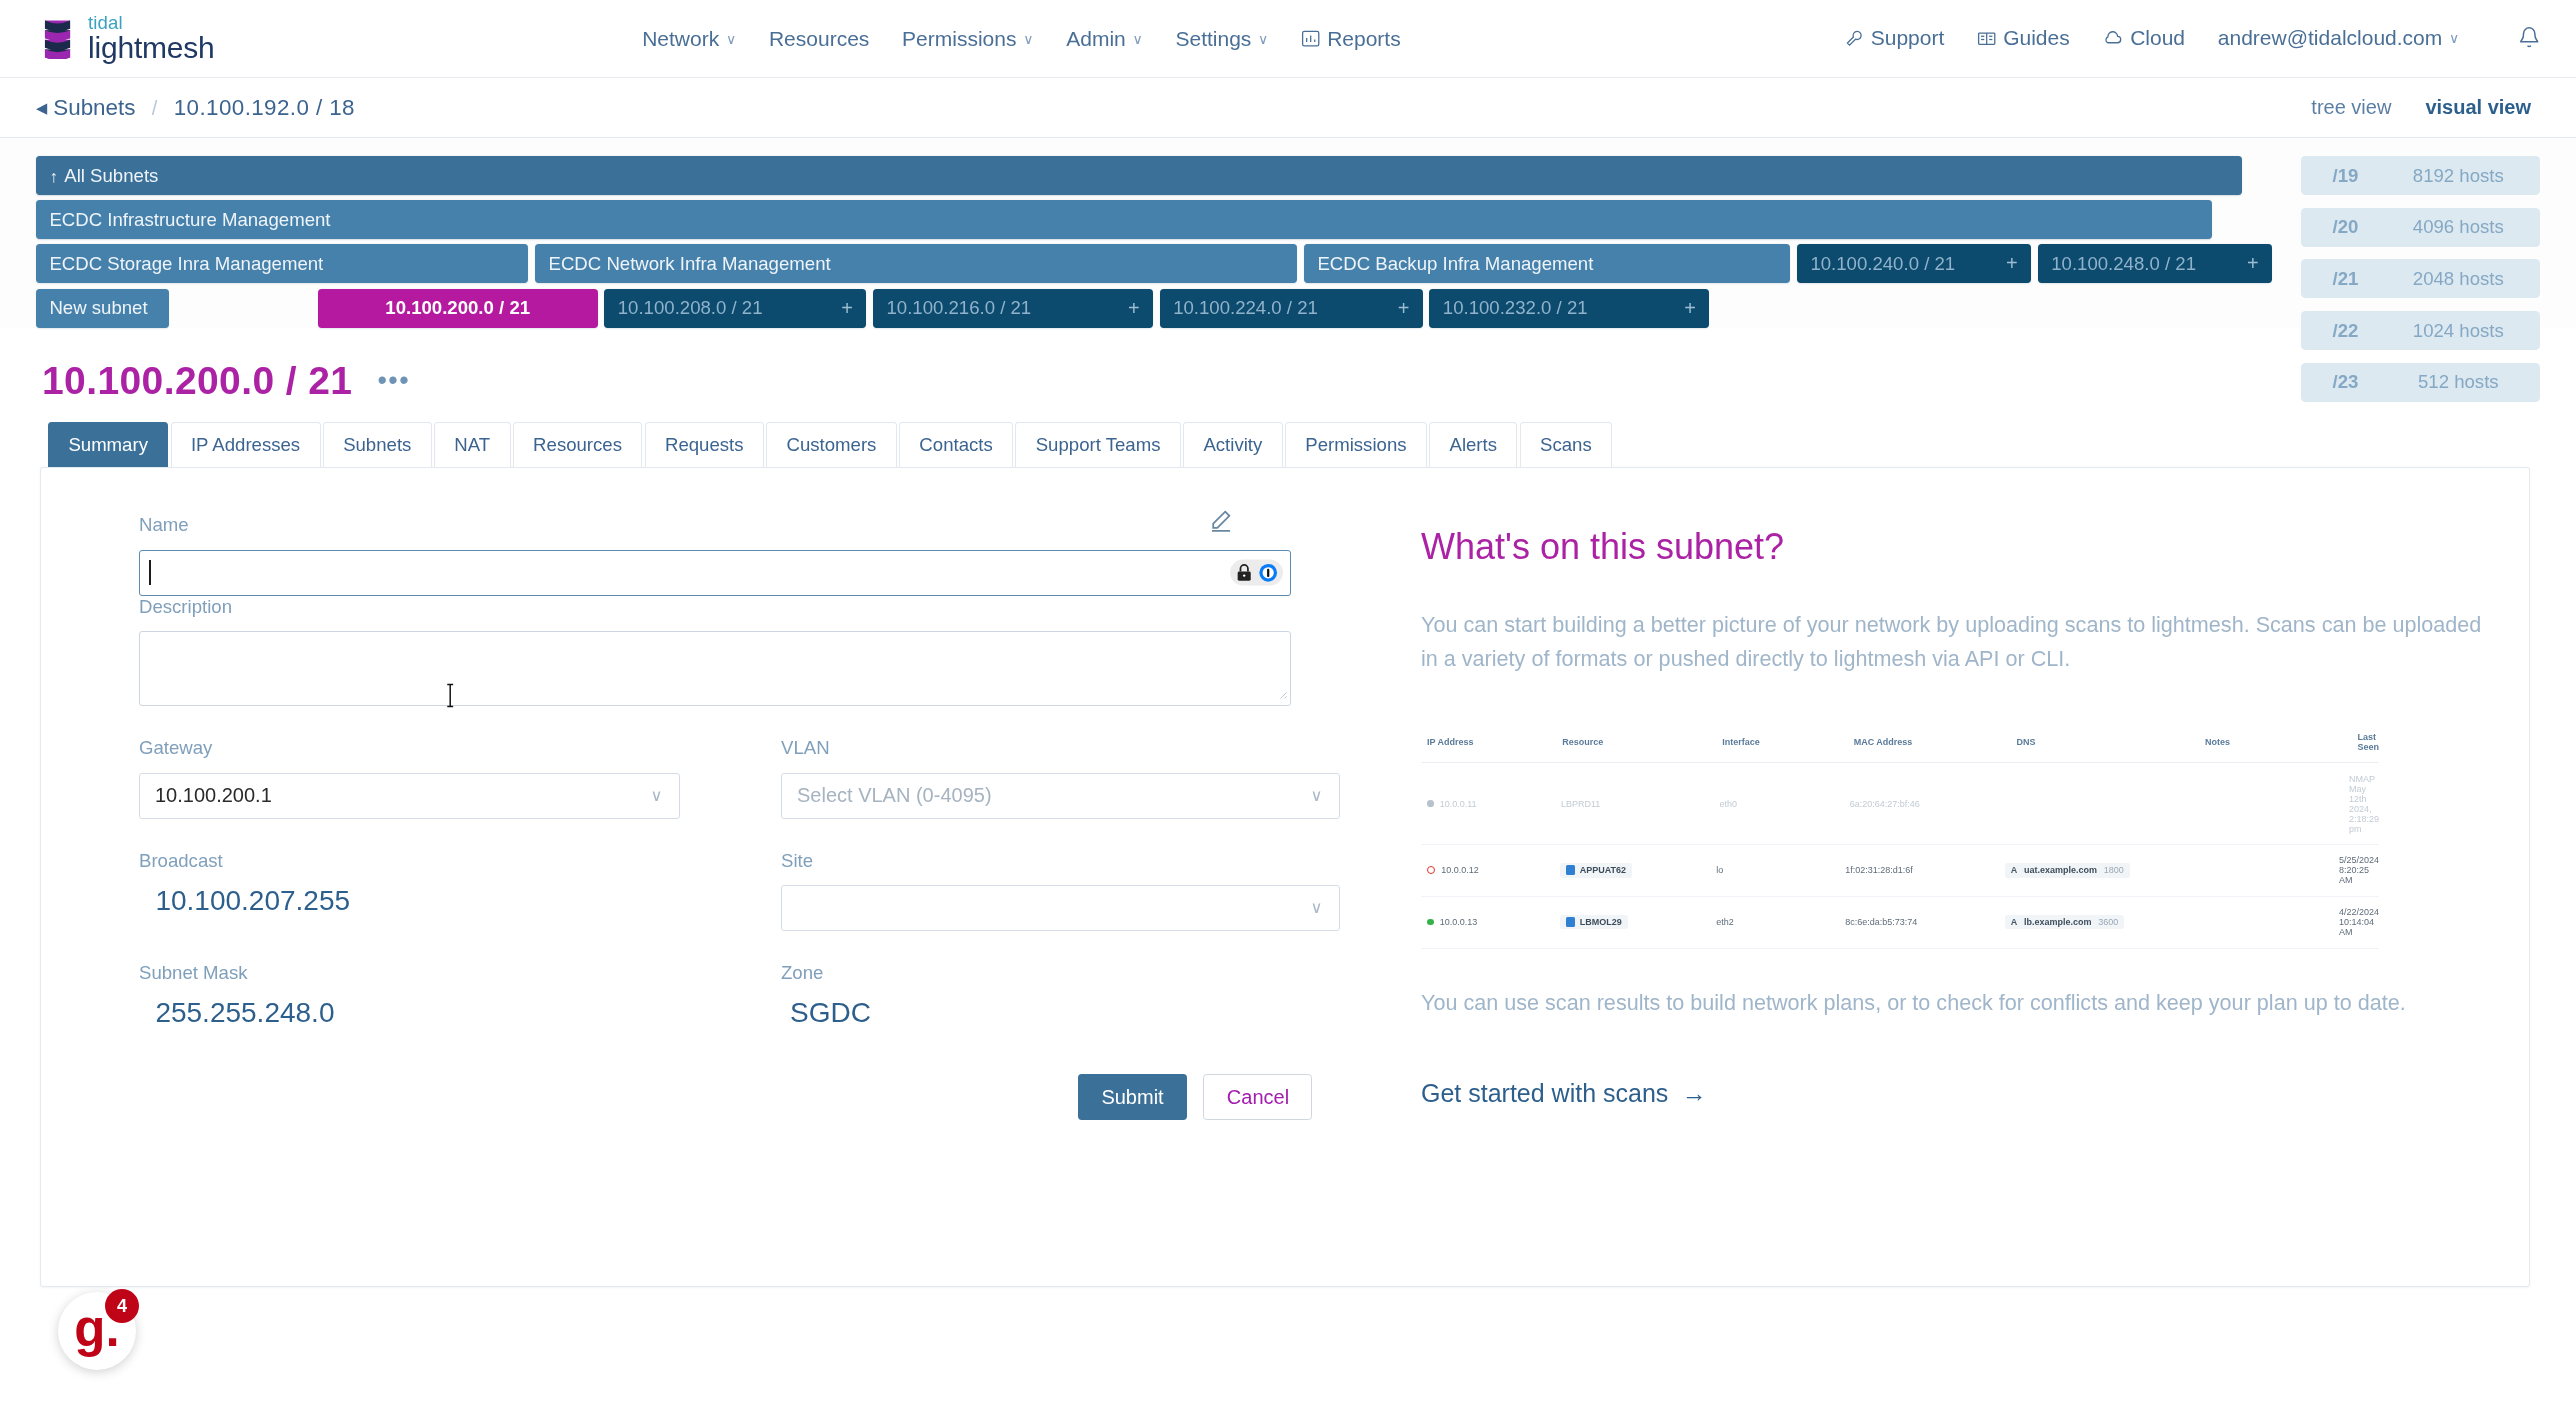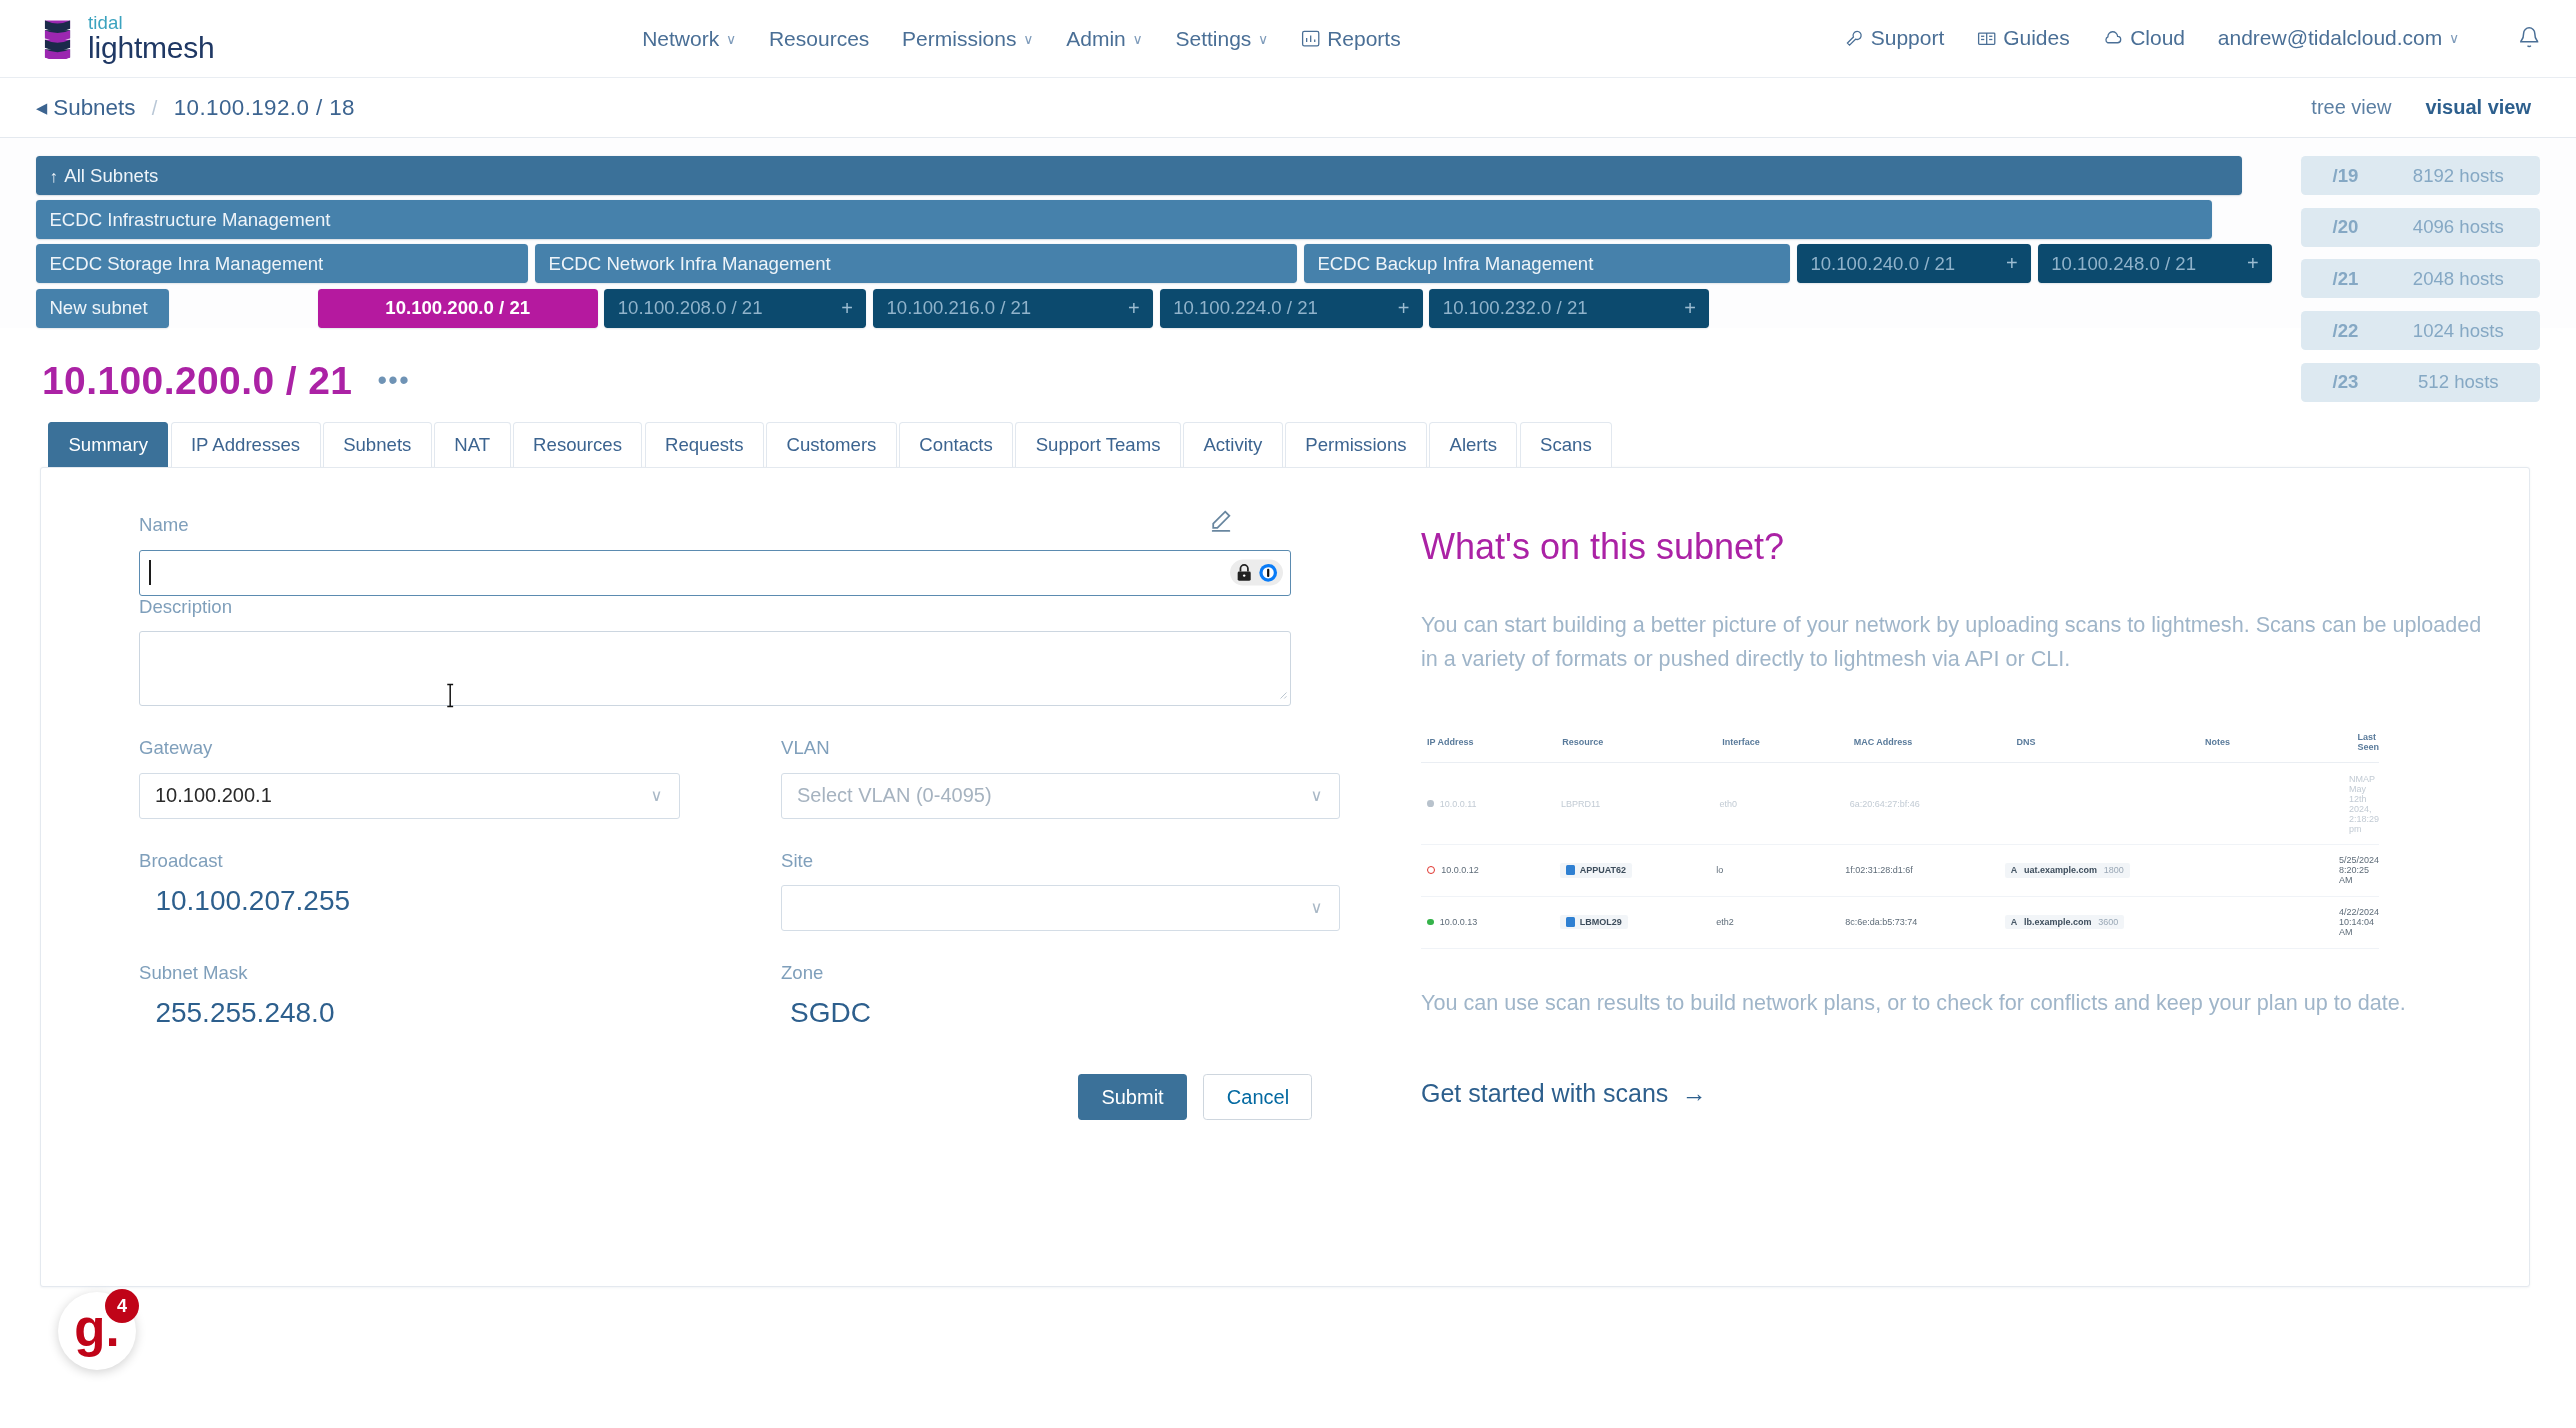--- a/index.html
+++ b/index.html
@@ -161,21 +161,21 @@
 
   .readonly-val { font-size: 28px; color: #2d5f8d; padding-left: 16.4px; }
   .zone-val { font-size: 28px; color: #2d5f8d; padding-left: 9px; }
 
   .btn-row { display: flex; justify-content: flex-start; margin: 45px 0 0 939px; gap: 16.4px; }
   .btn {
     font-size: 20px; padding: 10.4px 22.4px; border-radius: 3.7px; cursor: pointer;
     border: 0.7px solid transparent;
   }
   .btn-primary { background: #3b7199; color: #fff; }
-  .btn-secondary { background: #fff; color: #0369a1; border-color: #ced6de; }
+  .btn-secondary { background: #fff; color: #a21caf; border-color: #ced6de; }
 
   
   .info-h { font-size: 36px; color: #ab22a5; margin-bottom: 40px; }
   .info-p { font-size: 21.6px; line-height: 1.55; color: #9fb5c9; }
   .info-p.second { margin-top: 37px; }
 
   .minitable { margin: 49px 0 0 0; width: 958px; font-size: 9px; }
   .mt-head, .mt-row { display: flex; align-items: center; }
   .mt-head { color: #5a7b9b; font-weight: bold; padding: 7.5px 0 10.4px 6px; border-bottom: 0.7px solid #eaeef3; }
   .mt-row { color: #9aa8b6; padding: 10.4px 0 10.4px 6px; border-bottom: 0.7px solid #f0f3f7; }

